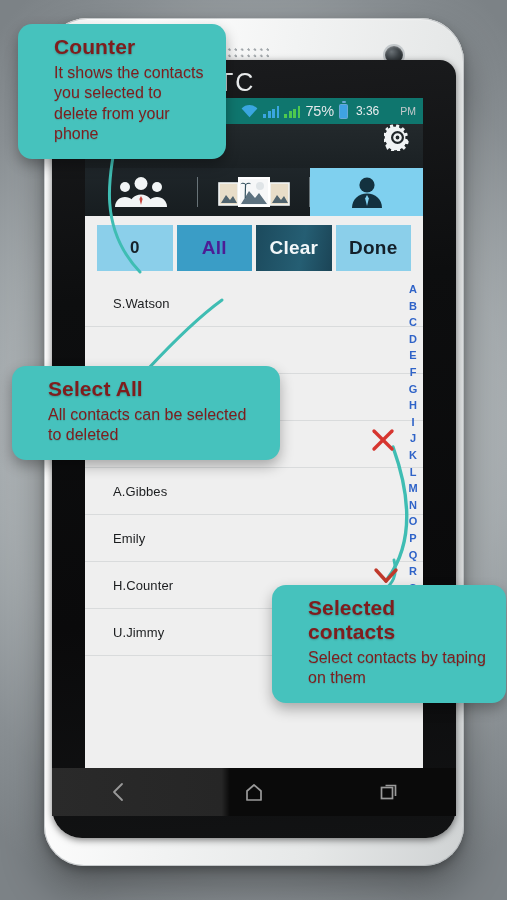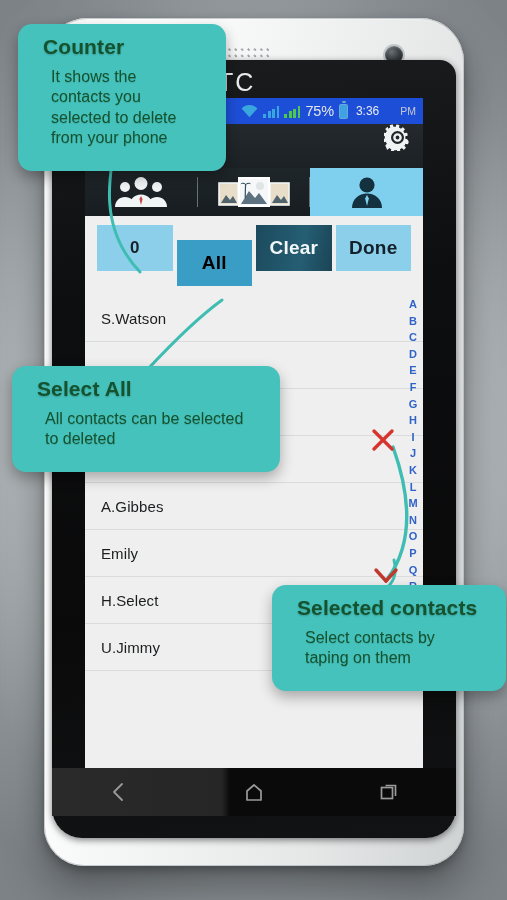--- a/index.html
+++ b/index.html
@@ -99,21 +99,21 @@
     width: 338px;
     height: 690px;
     background: #efefef;
     overflow: hidden;
   }
 
   
   .statusbar {
     position: relative;
     height: 26px;
-    background: #1d4ed8;
+    background: #0f766e;
     display: flex;
     align-items: center;
     justify-content: flex-end;
     padding-right: 7px;
     box-sizing: border-box;
   }
   .sb-group { display: flex; align-items: center; gap: 5px; }
   .ic-wifi { width: 17px; height: 13px; position: relative; }
   .ic-wifi svg { display:block; }
   .ic-sig { width: 16px; height: 13px; display: flex; align-items: flex-end; gap: 1.4px; }
@@ -197,31 +197,31 @@
   .actionrow {
     display: flex; gap: 4px; padding: 9px 12px 9px 12px;
     background: #efefef;
   }
   .abtn {
     flex: 1; height: 46px; display: flex; align-items: center; justify-content: center;
     font-size: 19px; font-weight: 700; letter-spacing: 0.2px;
     box-sizing: border-box; cursor: pointer;
   }
   .abtn.count { background: #8bcfea; color: #17222a; font-size: 17px; }
-  .abtn.all   { background: #3a9dc6; color: #000000; margin-top: 15px; }
+  .abtn.all   { background: #3a9dc6; color: #4c1d95; }
   .abtn.clear { background: linear-gradient(100deg, #1c4a5d 0%, #255e73 60%, #1b4456 100%); color: #f2f7f9; }
   .abtn.done  { background: #8bcfea; color: #14202a; }
 
   
   .listwrap { position: relative; background: #efefef; height: 474px; }
   .crow {
     height: 47px; display: flex; align-items: center;
-    padding-left: 16px; box-sizing: border-box;
+    padding-left: 28px; box-sizing: border-box;
     border-bottom: 1px solid #d9dbdc;
-    color: #1b1d1f; font-size: 15px; letter-spacing: 0.1px;
+    color: #1b1d1f; font-size: 13px; letter-spacing: 0.1px;
   }
   .crow.empty { color: transparent; }
 
   
   .alpha {
     position: absolute; right: 0; top: 2px; bottom: 0; width: 20px;
     display: flex; flex-direction: column; align-items: center;
     justify-content: flex-start;
     color: #2f63c8; font-size: 11px; font-weight: 700; line-height: 1.0;
     padding-top: 2px;
@@ -235,34 +235,34 @@
     background: linear-gradient(90deg, #2a2a2a 0%, #262626 42%, #0a0a0a 44%, #0a0a0a 100%);
   }
   .navbtn { flex: 1; display: flex; align-items: center; justify-content: center; }
   .navbtn svg { display: block; }
 
   
   .callout {
     position: absolute;
     background: #46c2bd;
     border-radius: 14px;
-    color: #14532d;
+    color: #7f1d1d;
     box-shadow: 0 6px 14px rgba(0,0,0,0.30);
-    padding: 11px 18px 14px 25px;
+    padding: 11px 18px 14px 36px;
     box-sizing: border-box;
   }
   .callout h3 {
     margin: 0 0 4px 0;
     font-size: 21px;
     font-weight: 700;
     letter-spacing: 0.1px;
     text-shadow: 0 1px 2px rgba(0,0,0,0.22);
   }
   .callout p {
-    margin: 8px;
+    margin: 0;
     font-size: 16px;
     line-height: 1.28;
     font-weight: 400;
     text-shadow: 0 1px 1px rgba(0,0,0,0.13);
   }
   #callout-counter  { left: 18px;  top: 24px;  width: 208px; }
   #callout-selectall{ left: 12px;  top: 366px; width: 268px; }
   #callout-selected { left: 272px; top: 585px; width: 234px; }
 
   
@@ -378,21 +378,21 @@
         <div class="abtn done">Done</div>
       </div>
 
       <div class="listwrap">
         <div class="crow">S.Watson</div>
         <div class="crow empty"></div>
         <div class="crow empty"></div>
         <div class="crow">U.Jimmy</div>
         <div class="crow">A.Gibbes</div>
         <div class="crow">Emily</div>
-        <div class="crow">H.Select</div>
+        <div class="crow">H.Counter</div>
         <div class="crow">U.Jimmy</div>
 
         <div class="alpha">
           <span>A</span>
           <span>B</span>
           <span>C</span>
           <span>D</span>
           <span>E</span>
           <span>F</span>
           <span>G</span>

